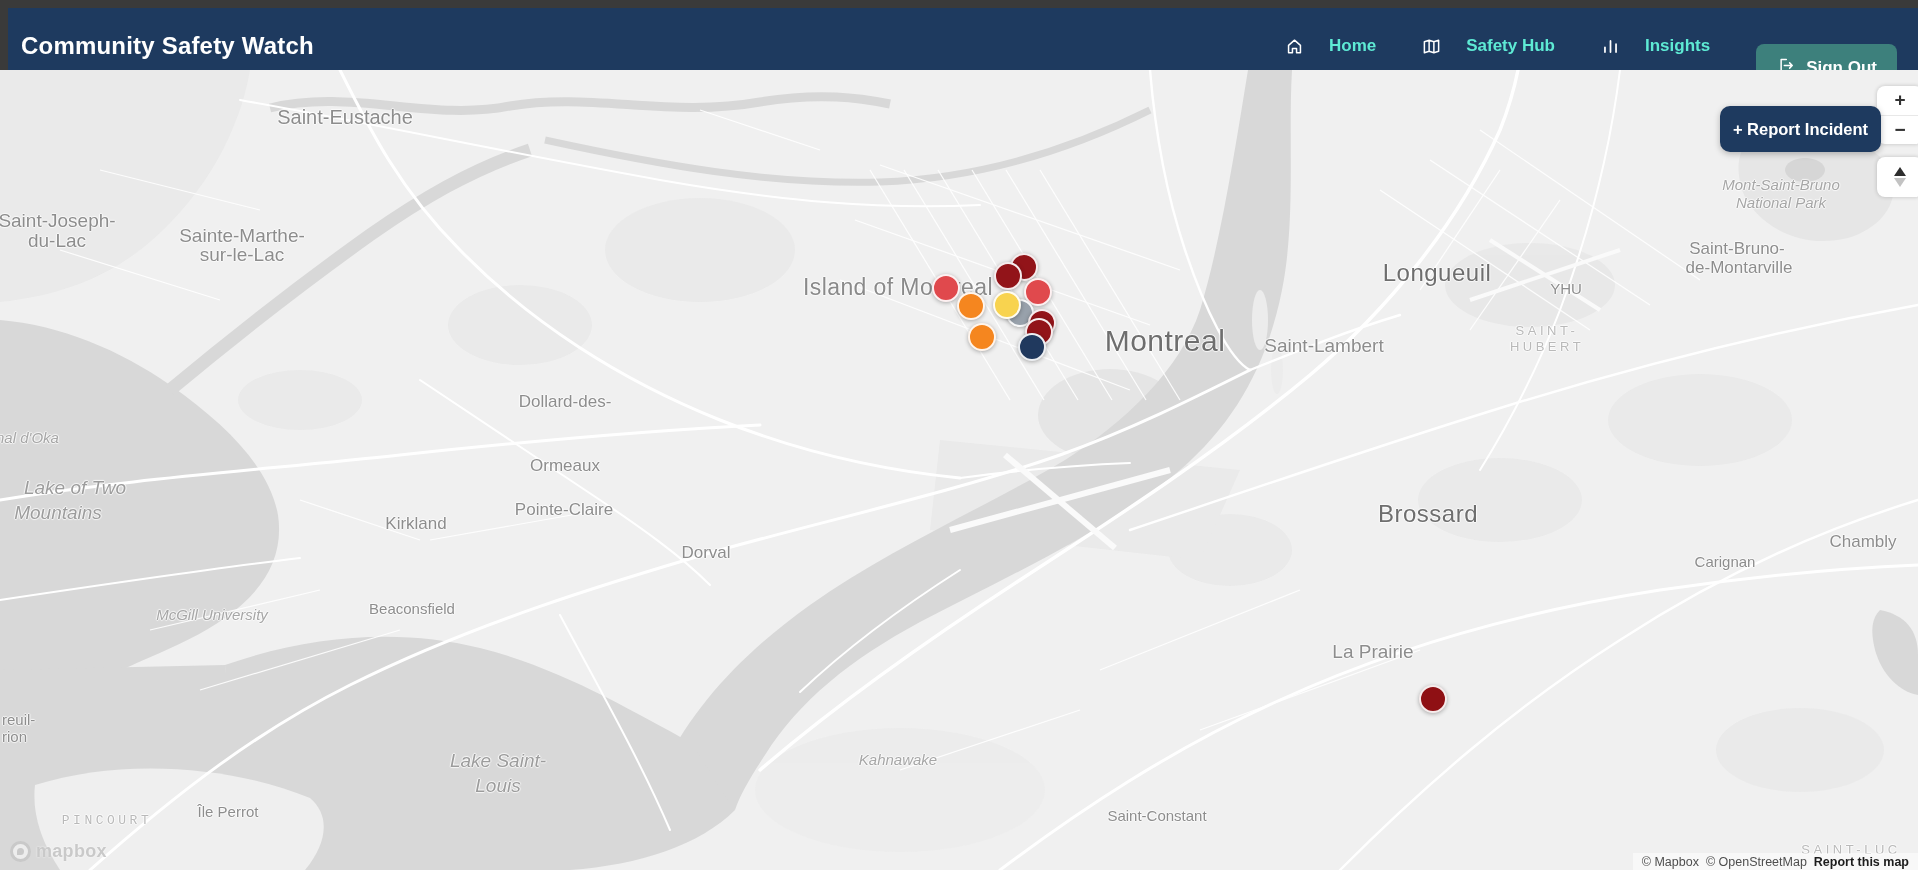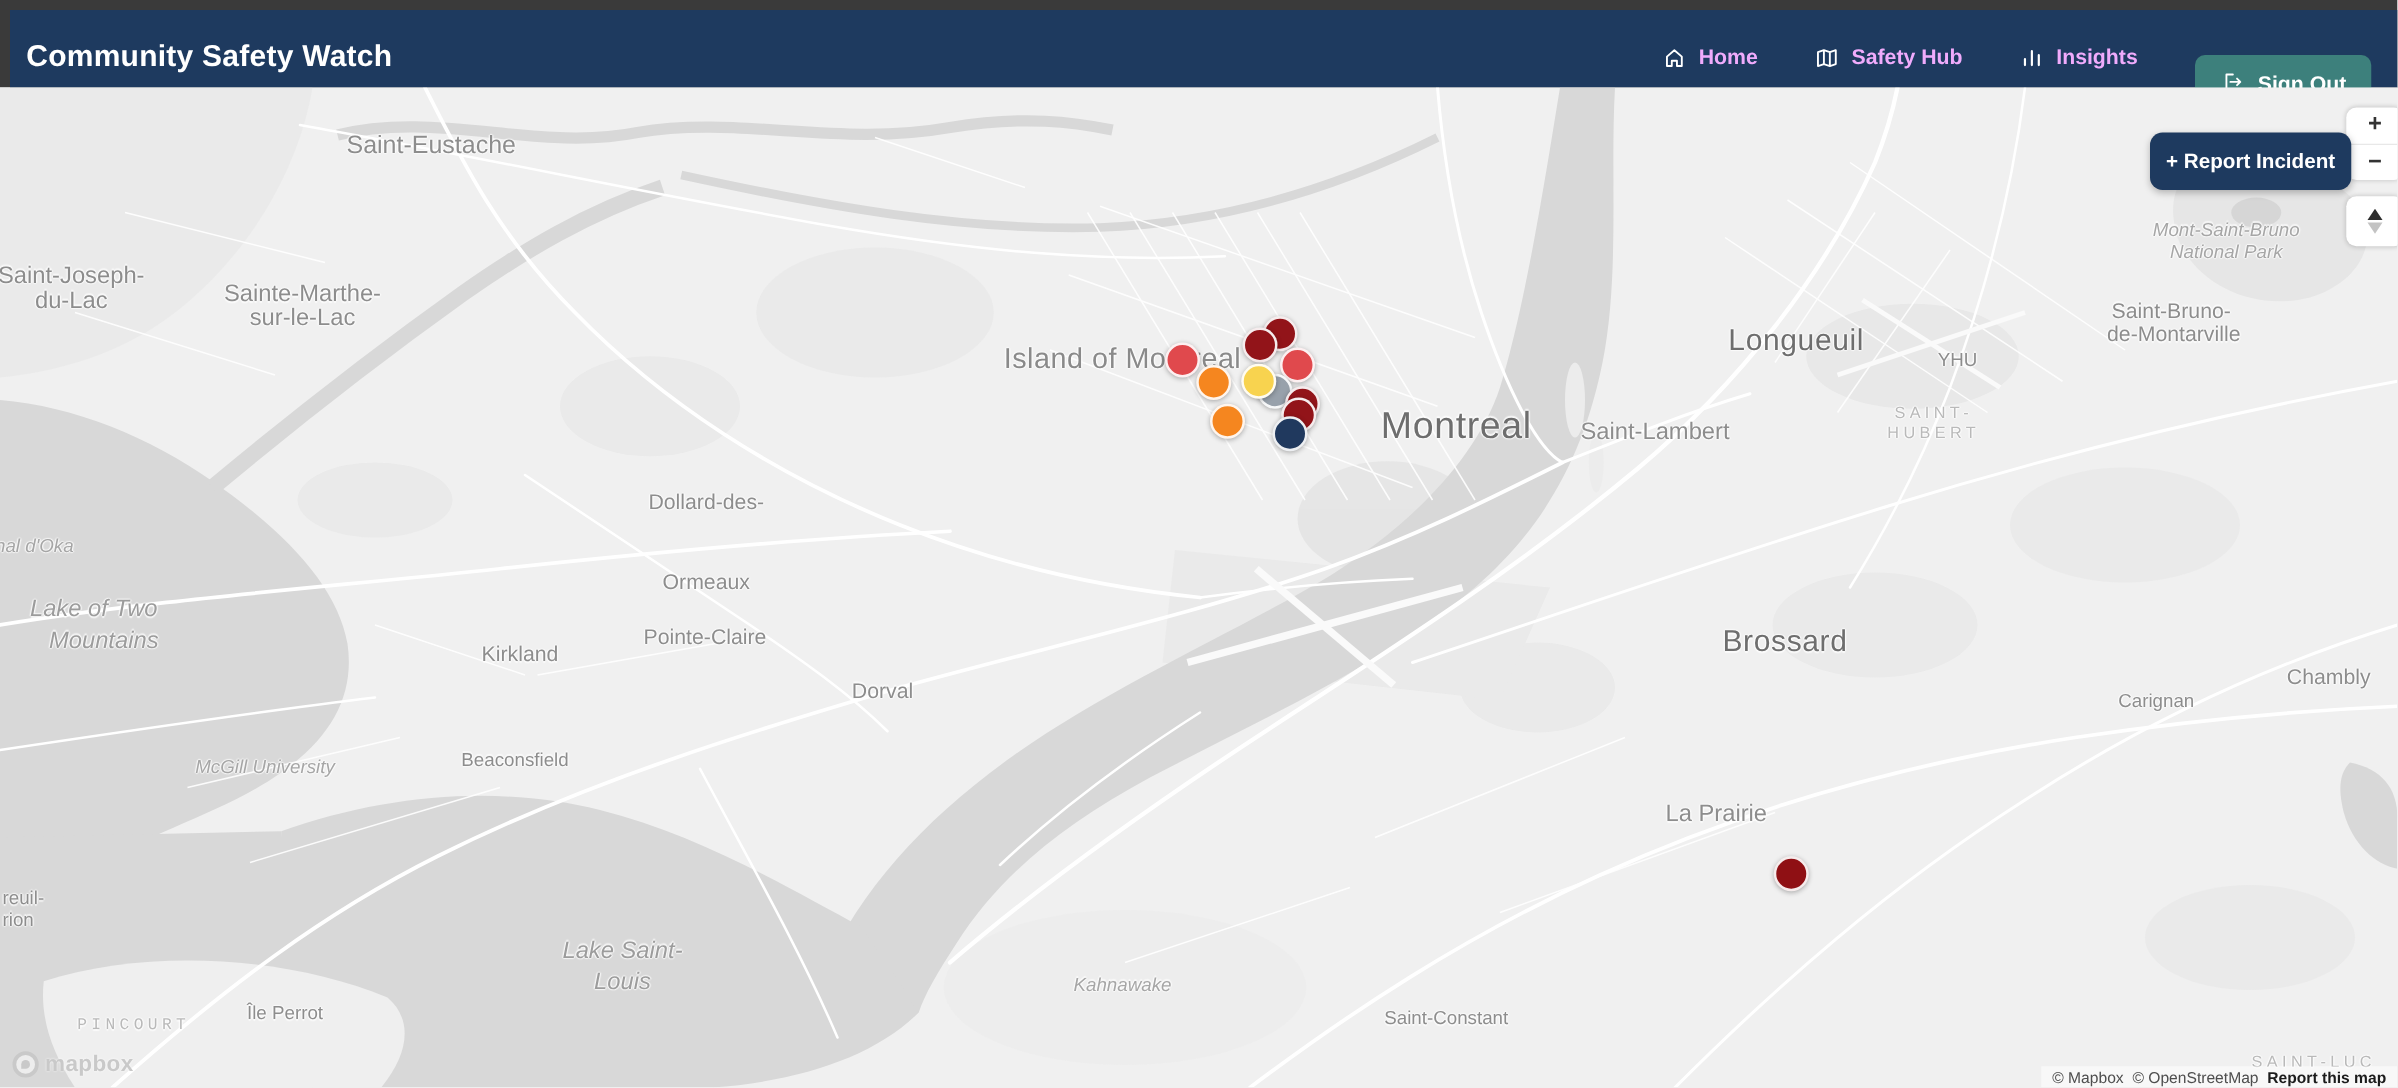--- a/index.html
+++ b/index.html
@@ -4,21 +4,21 @@
 <style>
   html,body{margin:0;padding:0;}
   body{width:1918px;height:870px;overflow:hidden;background:#f0f0f0;font-family:"Liberation Sans",sans-serif;position:relative;}
 
   
   .top-strip{height:8px;background:#3a3a3a;width:100%;}
   .header-row{height:62px;background:#3a3a3a;}
   .header{height:62px;margin-left:8px;background:#1e3a5f;display:flex;align-items:center;box-sizing:border-box;padding:14px 21px 0 13px;}
   .app-title{color:#ffffff;font-size:24px;font-weight:700;letter-spacing:.2px;}
   .nav{margin-left:auto;display:flex;align-items:center;gap:46px;}
-  .nav-item{display:flex;align-items:center;gap:10px;color:#f0abfc;font-size:17px;font-weight:600;cursor:pointer;white-space:nowrap;}
+  .nav-item{display:flex;align-items:center;gap:25px;color:#5eead4;font-size:17px;font-weight:600;cursor:pointer;white-space:nowrap;}
   .nav-item svg{display:block;}
   .signout-btn{display:flex;align-items:center;gap:11px;background:#3d807c;color:#fff;font-size:17px;font-weight:600;padding:12px 20px;border-radius:8px;border:none;cursor:pointer;white-space:nowrap;margin-top:44px;}
 
   
   .map{position:absolute;top:70px;left:0;width:1918px;height:800px;overflow:hidden;background:#f0f0f0;}
   .map svg.basemap{position:absolute;top:0;left:0;z-index:1;}
 
   .label-layer,.marker-layer{position:absolute;top:0;left:0;width:100%;height:100%;}
   .label-layer{z-index:2;}
   .marker-layer{z-index:3;}
@@ -200,21 +200,21 @@
   </svg>
 
   <div class="label-layer">
       <div class="maplabel town" style="left: 345px; top: 47px; font-size: 20px;">Saint-Eustache</div>
       <div class="maplabel town" style="left: 57px; top: 151px; font-size: 19px;">Saint-Joseph-</div>
       <div class="maplabel town" style="left: 57px; top: 171px; font-size: 19px;">du-Lac</div>
       <div class="maplabel town" style="left: 242px; top: 166px; font-size: 19px;">Sainte-Marthe-</div>
       <div class="maplabel town" style="left: 242px; top: 185px; font-size: 19px;">sur-le-Lac</div>
       <div class="maplabel park left" style="left: -4px; top: 367px; font-size: 15px;">nal d'Oka</div>
       <div class="maplabel water" style="left: 75px; top: 418px; font-size: 19px;">Lake of Two</div>
-      <div class="maplabel water" style="left: 83px; top: 443px; font-size: 19px;">Mountains</div>
+      <div class="maplabel water" style="left: 58px; top: 443px; font-size: 19px;">Mountains</div>
       <div class="maplabel town" style="left: 565px; top: 332px; font-size: 17px;">Dollard-des-</div>
       <div class="maplabel town" style="left: 565px; top: 351px; font-size: 17px; margin-top: 45px;">Ormeaux</div>
       <div class="maplabel town" style="left: 416px; top: 454px; font-size: 17px;">Kirkland</div>
       <div class="maplabel town" style="left: 564px; top: 440px; font-size: 17px;">Pointe-Claire</div>
       <div class="maplabel town" style="left: 706px; top: 483px; font-size: 17px;">Dorval</div>
       <div class="maplabel park" style="left: 212px; top: 544px; font-size: 15px;">McGill University</div>
       <div class="maplabel town" style="left: 412px; top: 538px; font-size: 15px;">Beaconsfield</div>
       <div class="maplabel region" style="left: 898px; top: 217px; font-size: 23px;">Island of Montreal</div>
       <div class="maplabel city" style="left: 1165px; top: 271px; font-size: 30px;">Montreal</div>
       <div class="maplabel town" style="left: 1324px; top: 276px; font-size: 19px;">Saint-Lambert</div>
@@ -225,21 +225,21 @@
       <div class="maplabel park" style="left: 1781px; top: 114px; font-size: 15px;">Mont-Saint-Bruno</div>
       <div class="maplabel park" style="left: 1781px; top: 132px; font-size: 15px;">National Park</div>
       <div class="maplabel town" style="left: 1737px; top: 179px; font-size: 17px;">Saint-Bruno-</div>
       <div class="maplabel town" style="left: 1739px; top: 198px; font-size: 17px;">de-Montarville</div>
       <div class="maplabel city" style="left: 1428px; top: 444px; font-size: 24px;">Brossard</div>
       <div class="maplabel town" style="left: 1863px; top: 472px; font-size: 17px;">Chambly</div>
       <div class="maplabel town" style="left: 1725px; top: 491px; font-size: 15px;">Carignan</div>
       <div class="maplabel town" style="left: 1373px; top: 582px; font-size: 19px;">La Prairie</div>
       <div class="maplabel water" style="left: 498px; top: 691px; font-size: 19px;">Lake Saint-</div>
       <div class="maplabel water" style="left: 498px; top: 716px; font-size: 19px;">Louis</div>
-      <div class="maplabel park" style="left: 898px; top: 689px; font-size: 15px; margin-top: 29px;">Kahnawake</div>
+      <div class="maplabel park" style="left: 898px; top: 689px; font-size: 15px;">Kahnawake</div>
       <div class="maplabel town" style="left: 228px; top: 741px; font-size: 15px;">Île Perrot</div>
       <div class="maplabel town" style="left: 1157px; top: 745px; font-size: 15px;">Saint-Constant</div>
       <div class="maplabel caps" style="left: 107px; top: 750px; font-size: 13px; font-family: Liberation Mono, monospace;">PINCOURT</div>
       <div class="maplabel town left" style="left: 2px; top: 649px; font-size: 15px;">reuil-</div>
       <div class="maplabel town left" style="left: 2px; top: 666px; font-size: 15px;">rion</div>
       <div class="maplabel caps" style="left: 1851px; top: 779px; font-size: 13px;">SAINT-LUC</div>
     </div>
 
   <div class="marker-layer">
       <div class="marker" style="left: 1024px; top: 197px; background: rgb(146, 20, 25);"></div>

